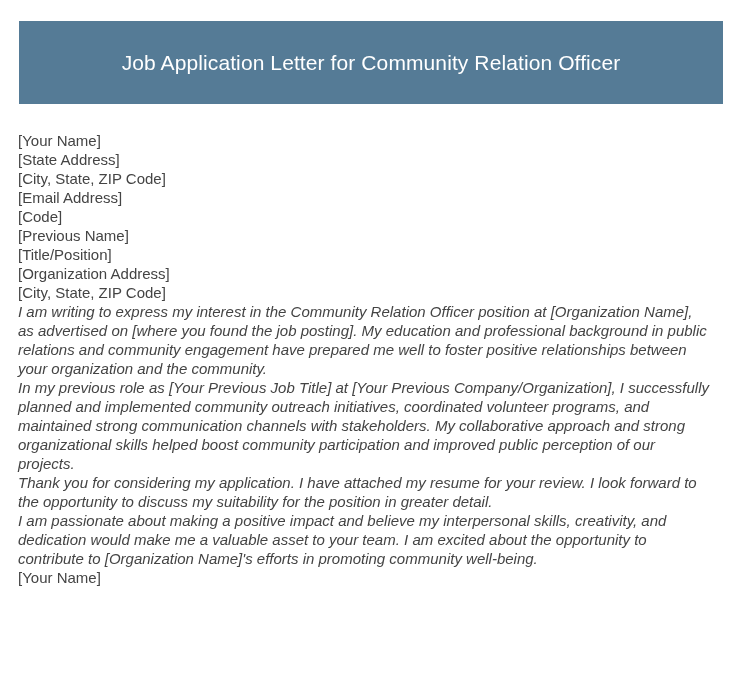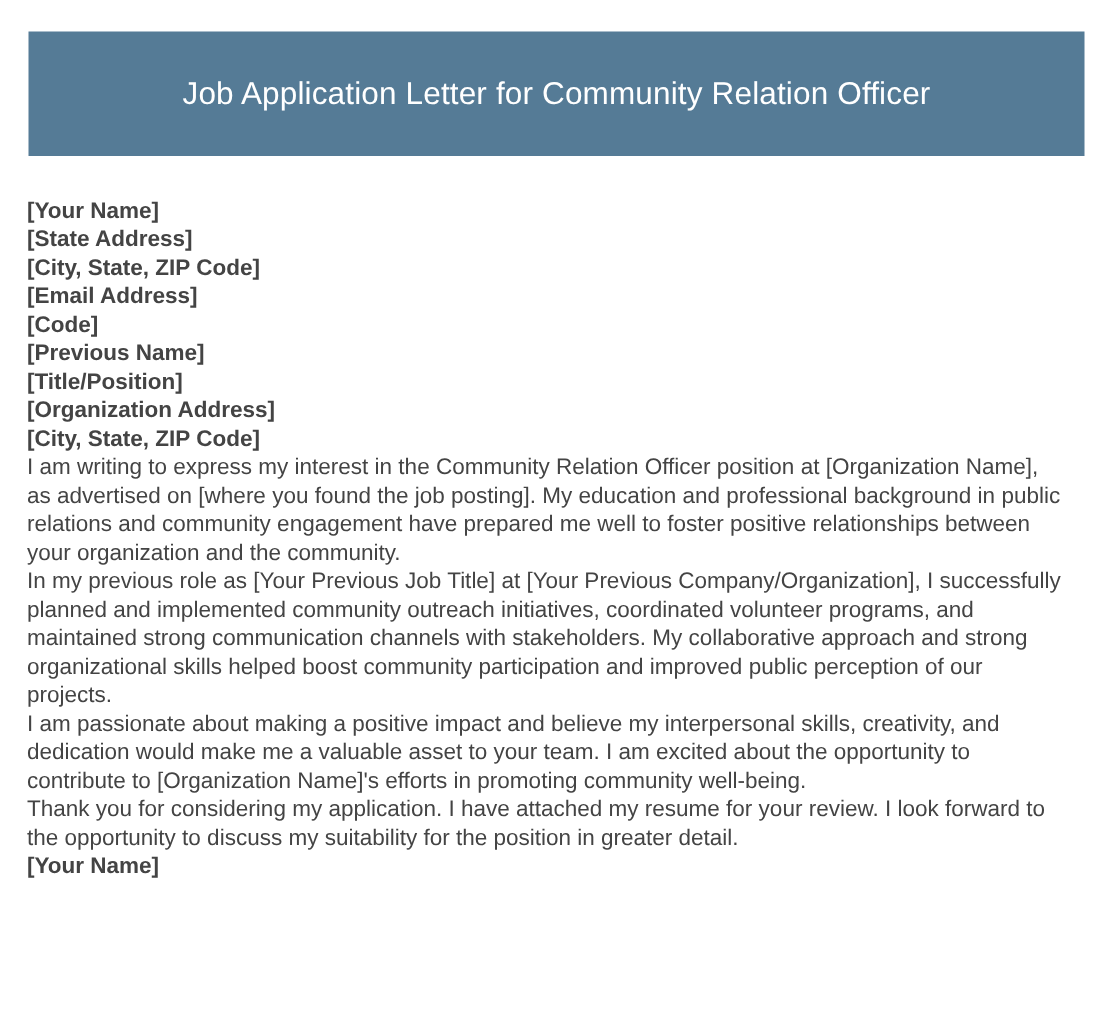--- a/index.html
+++ b/index.html
@@ -51,28 +51,28 @@
     width: 694px;
     color: #444444;
     font-size: 15px;
     line-height: 19px;
     font-family: "Liberation Sans", sans-serif;
   }
   .letter-line {
     display: block;
     white-space: nowrap;
     color: #444444;
-    font-weight: bold;
   }
   .letter-para {
     display: block;
     margin: 0;
     padding: 0;
     color: #444444;
     text-align: left;
+    font-style: italic;
   }
 </style>
 </head>
 <body>
 
 <div class="page">
 
   <div class="header-banner">
     <div class="header-title">Job Application Letter for Community Relation Officer</div>
   </div>
@@ -85,20 +85,20 @@
     <span class="letter-line">[Email Address]</span>
     <span class="letter-line">[Code]</span>
     <span class="letter-line">[Previous Name]</span>
     <span class="letter-line">[Title/Position]</span>
     <span class="letter-line">[Organization Address]</span>
     <span class="letter-line">[City, State, ZIP Code]</span>
 
 
     <p class="letter-para">I am writing to express my interest in the Community Relation Officer position at [Organization Name], as advertised on [where you found the job posting]. My education and professional background in public relations and community engagement have prepared me well to foster positive relationships between your organization and the community.</p>
     <p class="letter-para">In my previous role as [Your Previous Job Title] at [Your Previous Company/Organization], I successfully planned and implemented community outreach initiatives, coordinated volunteer programs, and maintained strong communication channels with stakeholders. My collaborative approach and strong organizational skills helped boost community participation and improved public perception of our projects.</p>
+    <p class="letter-para">Thank you for considering my application. I have attached my resume for your review. I look forward to the opportunity to discuss my suitability for the position in greater detail.</p>
     <p class="letter-para">I am passionate about making a positive impact and believe my interpersonal skills, creativity, and dedication would make me a valuable asset to your team. I am excited about the opportunity to contribute to [Organization Name]'s efforts in promoting community well-being.</p>
-    <p class="letter-para">Thank you for considering my application. I have attached my resume for your review. I look forward to the opportunity to discuss my suitability for the position in greater detail.</p>
 
     <span class="letter-line">[Your Name]</span>
 
   </div>
 
 </div>
 
 </body></html>

